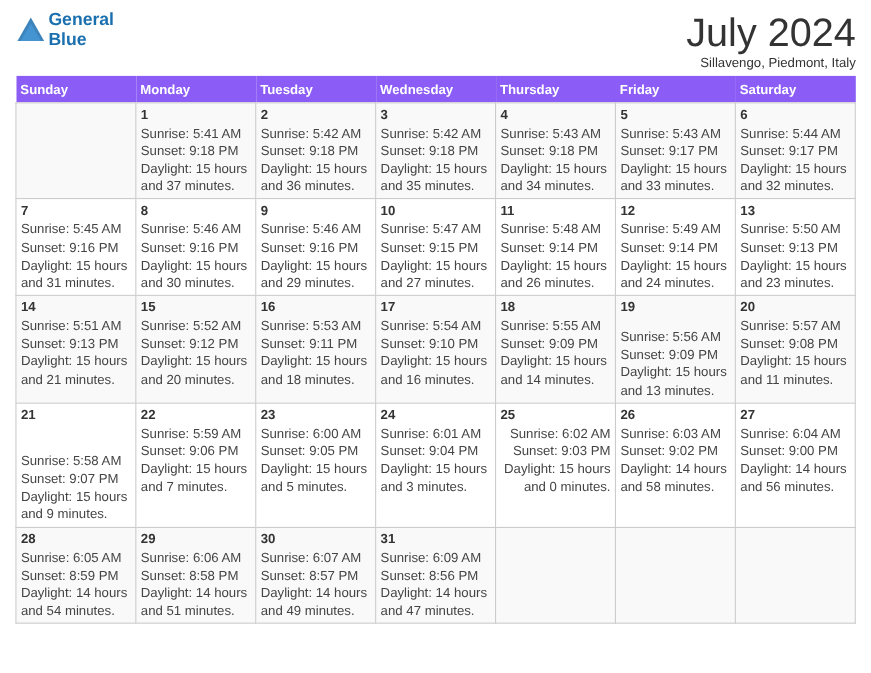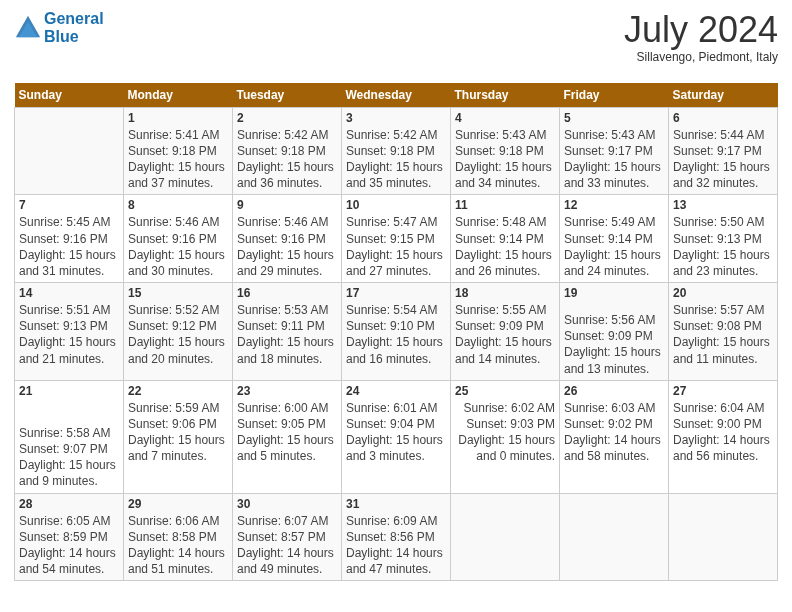--- a/index.html
+++ b/index.html
@@ -11,21 +11,21 @@
       overflow: hidden;
     }
     .container {
       width: 792px;
       padding: 10px 14px;
     }
     .header {
       display: flex;
       justify-content: space-between;
       align-items: flex-start;
-      margin-bottom: 19px;
+      margin-bottom: 5px;
     }
     .logo {
       display: flex;
       align-items: center;
     }
     .logo-icon {
       width: 28px;
       height: 28px;
       margin-right: 2px;
     }
@@ -41,21 +41,21 @@
     .subtitle {
       font-size: 12px;
       color: #333;
     }
     table {
       width: 100%;
       border-collapse: collapse;
       font-size: 11px;
     }
     thead tr th {
-      background-color: #a16207;
+      background-color: #8b5cf6;
       color: #fff;
       padding: 5px 4px;
       text-align: left;
       font-size: 12px;
       font-weight: bold;
     }
     tbody tr td {
       border: 1px solid #ccc;
       padding: 3px 4px;
       vertical-align: top;

